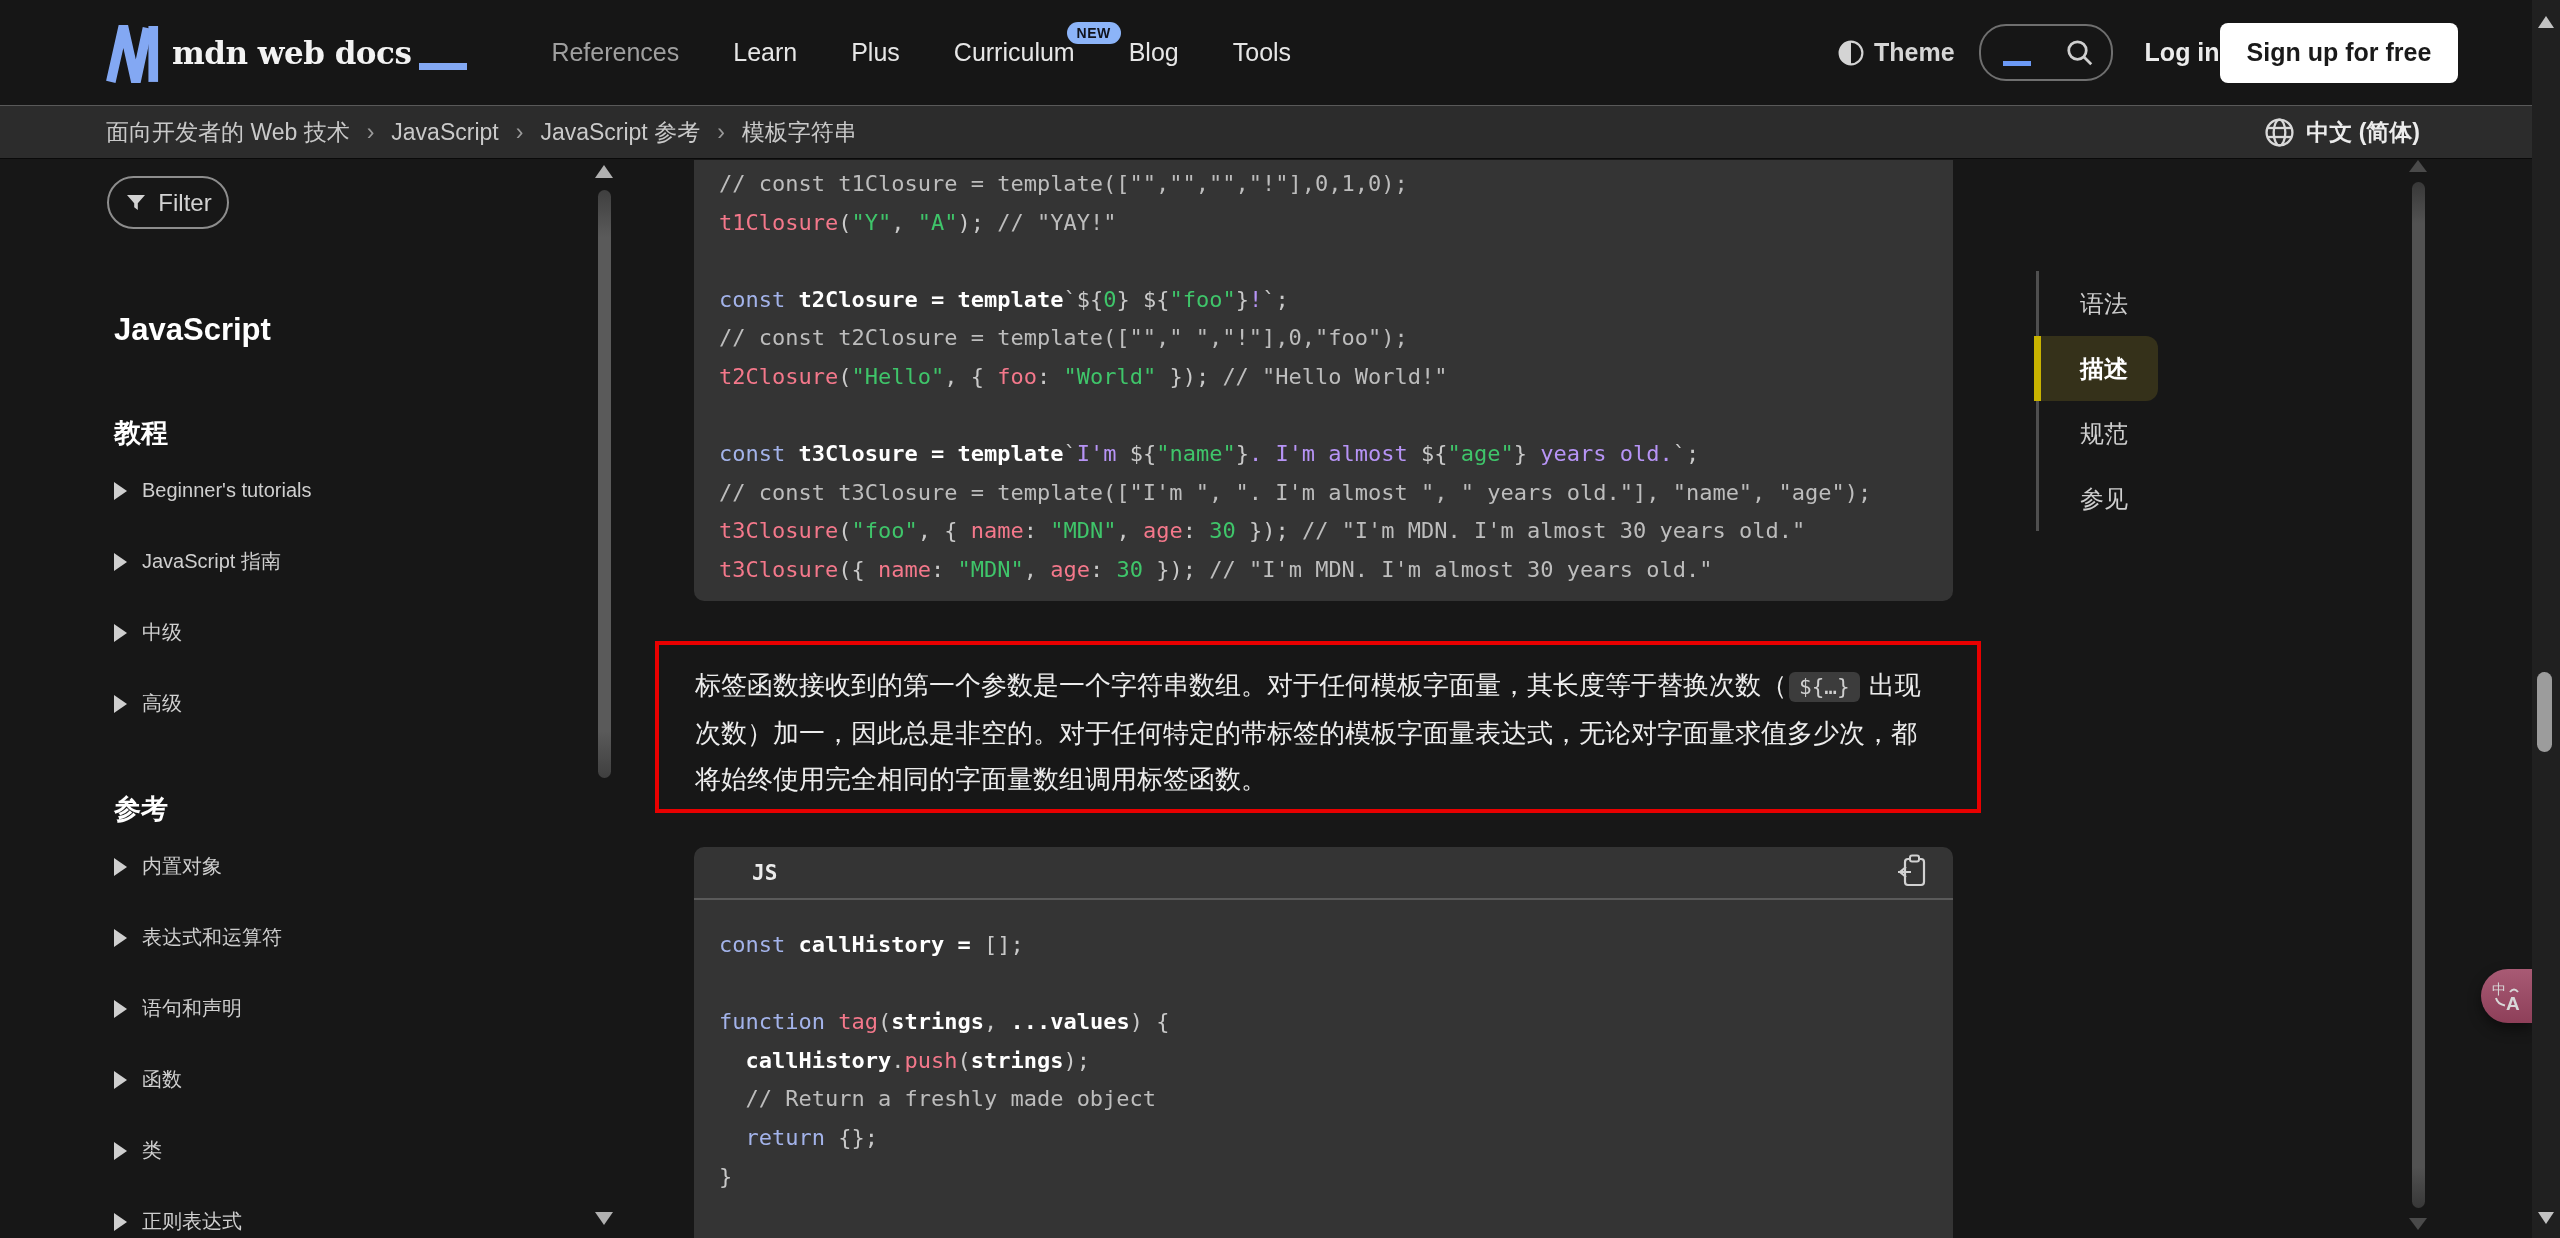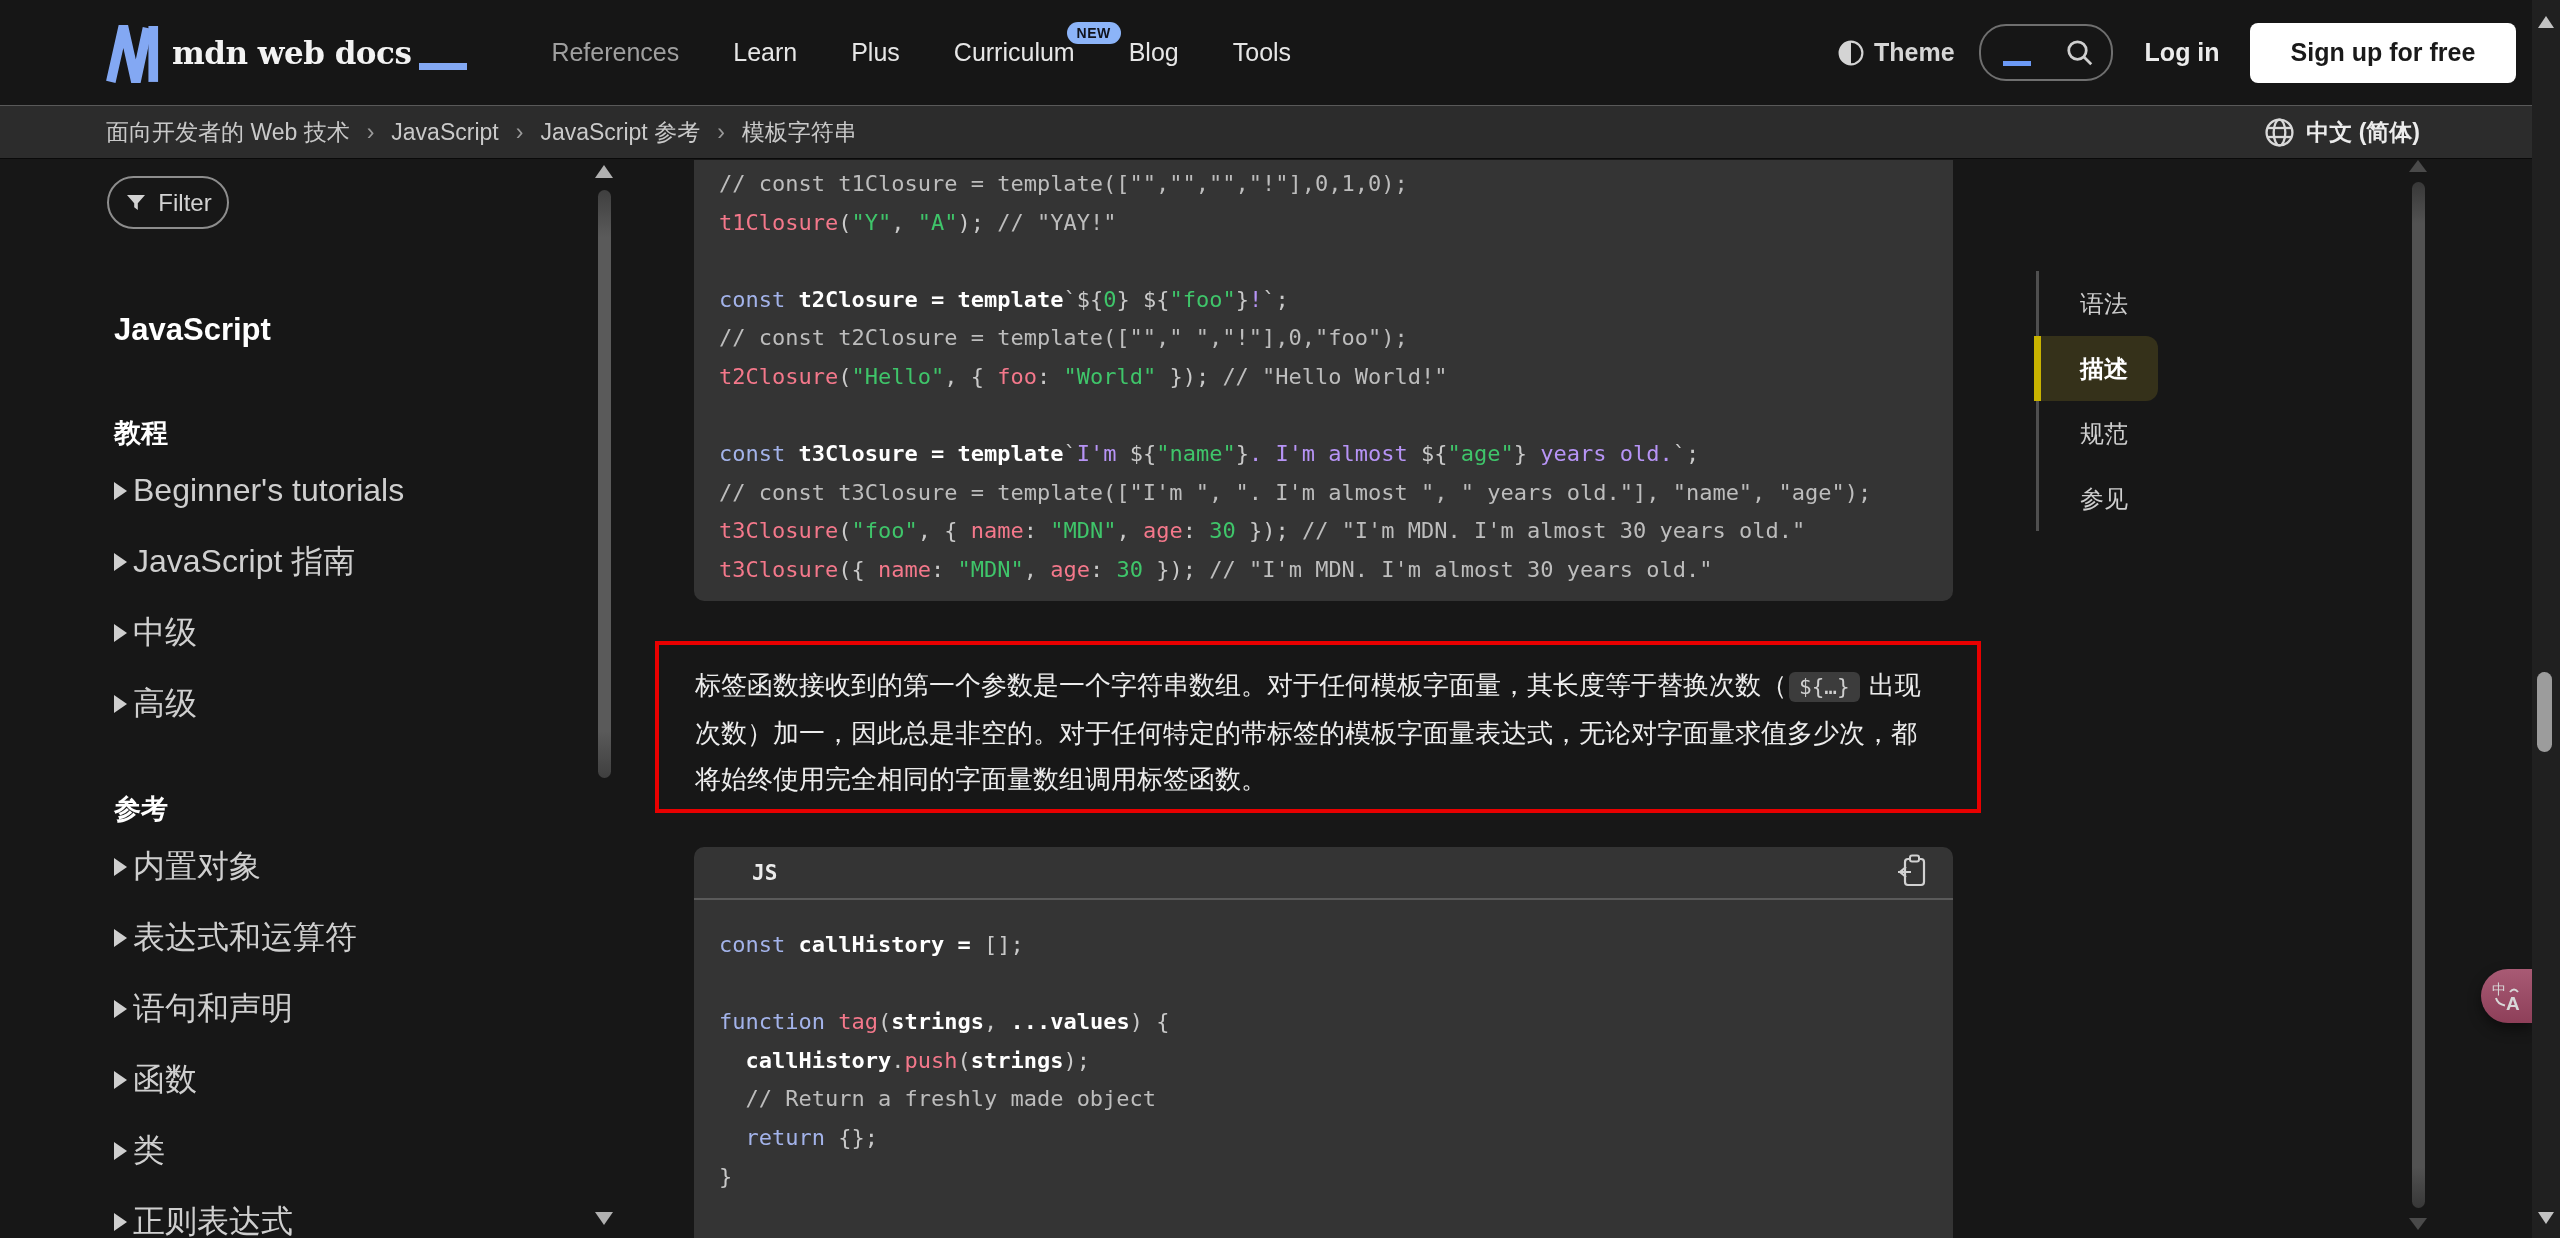--- a/index.html
+++ b/index.html
@@ -20,22 +20,22 @@
   .nav-items li.dim{color:#9f9f9f;}
   .nav-badge{position:absolute;top:-16px;right:-46px;background:#8cb4f8;color:#10131c;
              font-size:14px;font-weight:bold;border-radius:999px;padding:3px 10px;letter-spacing:.5px;}
   .nav-right{position:absolute;left:1838px;top:0;height:105px;display:flex;align-items:center;}
   .theme-btn{display:flex;align-items:center;gap:10px;color:#d6d6d6;font-size:25px;font-weight:600;cursor:pointer;}
   .search-box{width:130px;height:53px;border:2px solid #6f6f6f;border-radius:27px;margin-left:24px;
               position:relative;cursor:text;}
   .search-cursor{position:absolute;left:22px;bottom:13px;width:28px;height:5px;background:#6b99f5;}
   .search-box svg{position:absolute;right:16px;top:12px;}
   .login-btn{margin-left:32px;color:#ececec;font-size:25px;font-weight:700;cursor:pointer;}
-  .signup-btn{margin-left:30px;height:60px;background:#ffffff;color:#1a1a1a;font-size:25px;font-weight:600;
-              border:none;border-radius:8px;padding:0 41px;display:flex;align-items:center;cursor:pointer;
+  .signup-btn{height:60px;background:#ffffff;color:#1a1a1a;font-size:25px;font-weight:600;
+              border:none;border-radius:8px;padding:0 27px;display:flex;align-items:center;cursor:pointer;
               font-family:"Liberation Sans",sans-serif;}
 
   
   .crumbbar{position:absolute;left:0;top:105px;width:2532px;height:54px;background:#2c2c2c;
             border-top:1px solid #595959;border-bottom:1px solid #0a0a0a;box-sizing:border-box;
             display:flex;align-items:center;justify-content:space-between;padding:0 112px 0 106px;}
   .crumbs{display:flex;align-items:center;font-size:23px;color:#c9c9c9;}
   .crumbs .sep{margin:0 17px;color:#9a9a9a;}
   .crumbs .crumb{cursor:pointer;white-space:nowrap;}
   .lang-switch{display:flex;align-items:center;gap:11px;color:#ececec;font-size:23px;font-weight:600;cursor:pointer;}
@@ -43,21 +43,21 @@
   
   .sidebar{position:absolute;left:0;top:160px;width:620px;height:1078px;overflow:hidden;}
   .filter-btn{position:absolute;left:107px;top:16px;width:122px;height:53px;border:2px solid #8d8d8d;
               border-radius:27px;box-sizing:border-box;display:flex;align-items:center;justify-content:center;
               gap:10px;color:#d2d2d2;font-size:24px;cursor:pointer;background:transparent;}
   .sb-title{position:absolute;left:114px;top:152px;font-size:31px;font-weight:bold;color:#ffffff;}
   .sb-sections{position:absolute;left:114px;top:255px;width:450px;}
   .sb-section{margin-top:52px;}
   .sb-section:first-child{margin-top:0;}
   .sb-heading{font-size:27px;font-weight:bold;color:#ffffff;height:30px;margin-bottom:10px;}
-  .sb-item{height:71px;display:flex;align-items:center;gap:6px;color:#cfcfcf;font-size:32px;cursor:pointer;white-space:nowrap;}
+  .sb-item{height:71px;display:flex;align-items:center;gap:15px;color:#cfcfcf;font-size:20px;cursor:pointer;white-space:nowrap;}
   .tri{width:0;height:0;border-left:13px solid #cfcfcf;border-top:9px solid transparent;border-bottom:9px solid transparent;flex:0 0 auto;}
 
   
   .sb-scroll-up{position:absolute;left:595px;top:5px;width:0;height:0;
                 border-left:9px solid transparent;border-right:9px solid transparent;border-bottom:13px solid #b0b0b0;}
   .sb-scroll-thumb{position:absolute;left:598px;top:30px;width:13px;height:588px;border-radius:7px;
                    background:linear-gradient(180deg,#3f3f3f,#5a5a5a 8%,#5a5a5a 92%,#3f3f3f);}
   .sb-scroll-down{position:absolute;left:595px;top:1052px;width:0;height:0;
                 border-left:9px solid transparent;border-right:9px solid transparent;border-top:13px solid #b0b0b0;}
 

